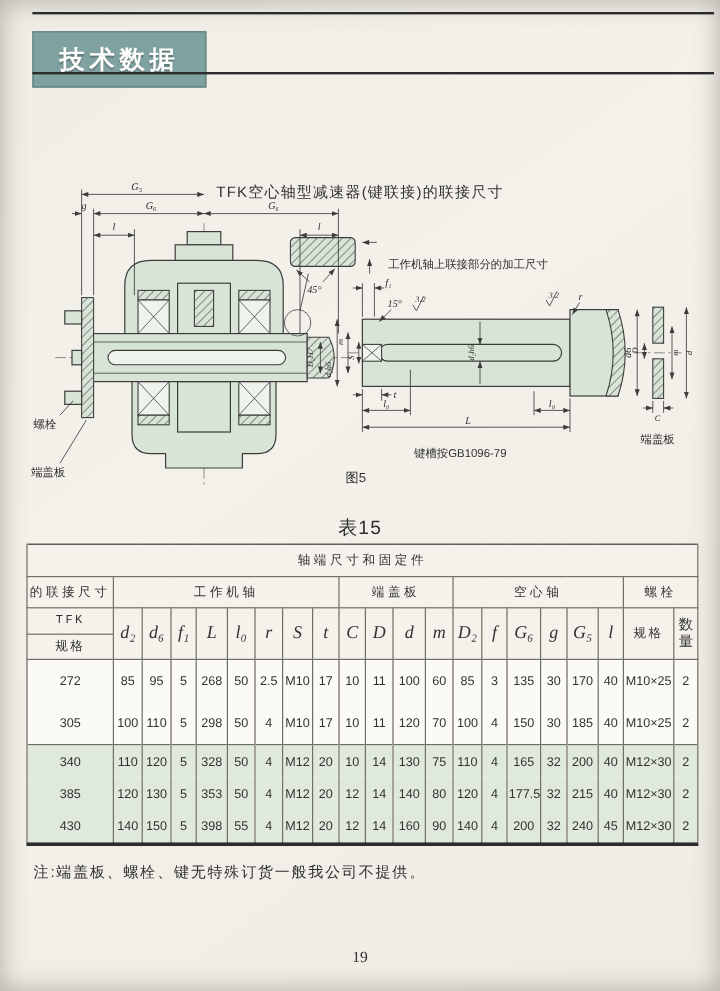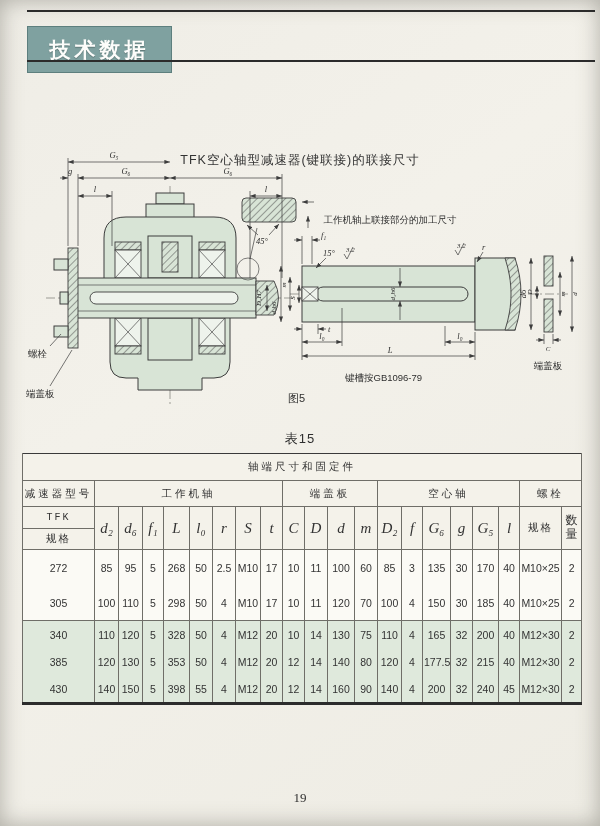--- a/index.html
+++ b/index.html
@@ -27,21 +27,21 @@
     text-shadow:0 1px 1px rgba(0,0,0,.25);
     margin-top:12px;
   }
   .figure-title{
     position:absolute;top:107px;left:0;width:100%;
     text-align:center;font-size:12.5px;letter-spacing:1px;color:#333;margin-top:45px;
   }
   svg.fig{position:absolute;top:138px;left:20px;}
   .t-caption{
     position:absolute;top:430px;left:0;width:100%;
-    text-align:center;font-size:13px;letter-spacing:1px;
+    text-align:center;font-size:16px;letter-spacing:1px;
   }
   table.dims{
     position:absolute;top:453px;left:22px;
     border-collapse:collapse;table-layout:fixed;width:556px;
     font-size:10.5px;color:#333;
     border:1.5px solid #3a3a3a;border-bottom:3px solid #2c2c2c;
     background:#f4f2ea;
   }
   table.dims td{
     border-left:1px solid #6f6e68;border-right:1px solid #6f6e68;
@@ -305,21 +305,21 @@
         <col style="width:26px">
         <col style="width:21px">
         <col style="width:42px">
       <col style="width:20px">
     </colgroup>
     <tbody>
       <tr class="r1">
         <td colspan="21">轴端尺寸和固定件</td>
       </tr>
       <tr class="r2">
-        <td>减速器型号</td>
+        <td>的联接尺寸</td>
         <td colspan="8">工作机轴</td>
         <td colspan="4">端盖板</td>
         <td colspan="6">空心轴</td>
         <td colspan="2">螺栓</td>
       </tr>
       <tr class="r3">
         <td class="sym modelh" style="font-style:normal;font-family:Liberation Mono, monospace;font-size:10px;">TFK</td>
         <td class="sym" rowspan="2" style="border-bottom:1px solid #6f6e68;">d₂</td>
         <td class="sym" rowspan="2">d₆</td>
         <td class="sym" rowspan="2">f₁</td>
@@ -457,14 +457,15 @@
           <td>200</td>
           <td>32</td>
           <td>240</td>
           <td>45</td>
           <td>M12×30</td>
           <td>2</td>
         </tr>
       </tbody>
   </table>
 
+  <div class="note">注:端盖板、螺栓、键无特殊订货一般我公司不提供。</div>
   <div class="page-num">19</div>
 </div>
 
 </body></html>

